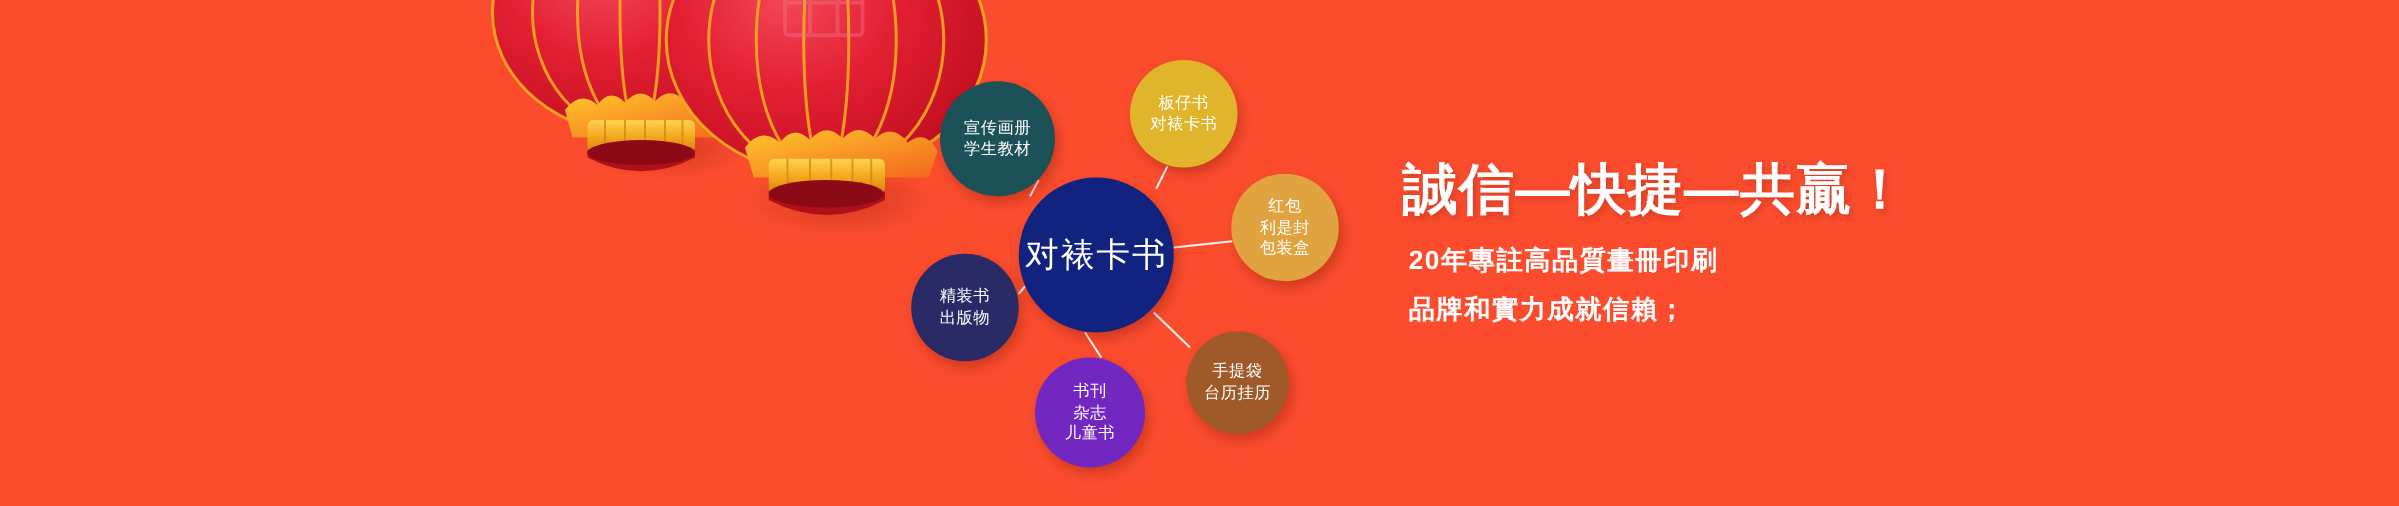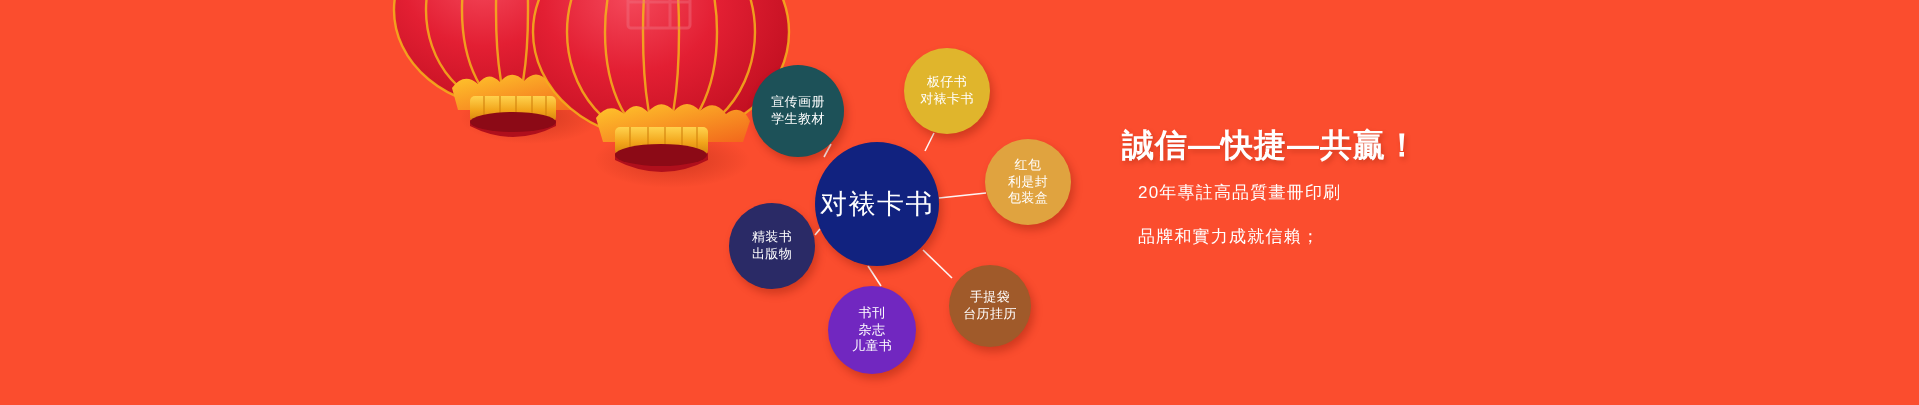--- a/index.html
+++ b/index.html
@@ -74,37 +74,37 @@
   }
 
   
   .text-block {
     position: absolute;
     left: 1122px;
     top: 128px;
     width: 620px;
   }
   .headline {
-    font-size: 32px;
+    font-size: 44px;
     font-weight: 700;
     color: #ffffff;
     letter-spacing: 1px;
     line-height: 1.1;
     margin: 0 0 16px 0;
     text-shadow: 2px 3px 5px rgba(130, 25, 5, 0.30);
     white-space: nowrap;
   }
   .subline {
-    font-size: 17px;
+    font-size: 21px;
     color: #ffffff;
     letter-spacing: 1.2px;
     line-height: 1.62;
-    margin: 16px;
+    margin: 5px;
     white-space: nowrap;
-    font-weight: 400;
+    font-weight: 700;
   }
 </style>
 </head>
 <body>
 
 <div id="banner">
 
   <svg class="lantern-layer" viewBox="0 0 1919 405" xmlns="http://www.w3.org/2000/svg">
     <defs>
       <radialGradient id="lgBody" cx="38%" cy="34%" r="72%">

